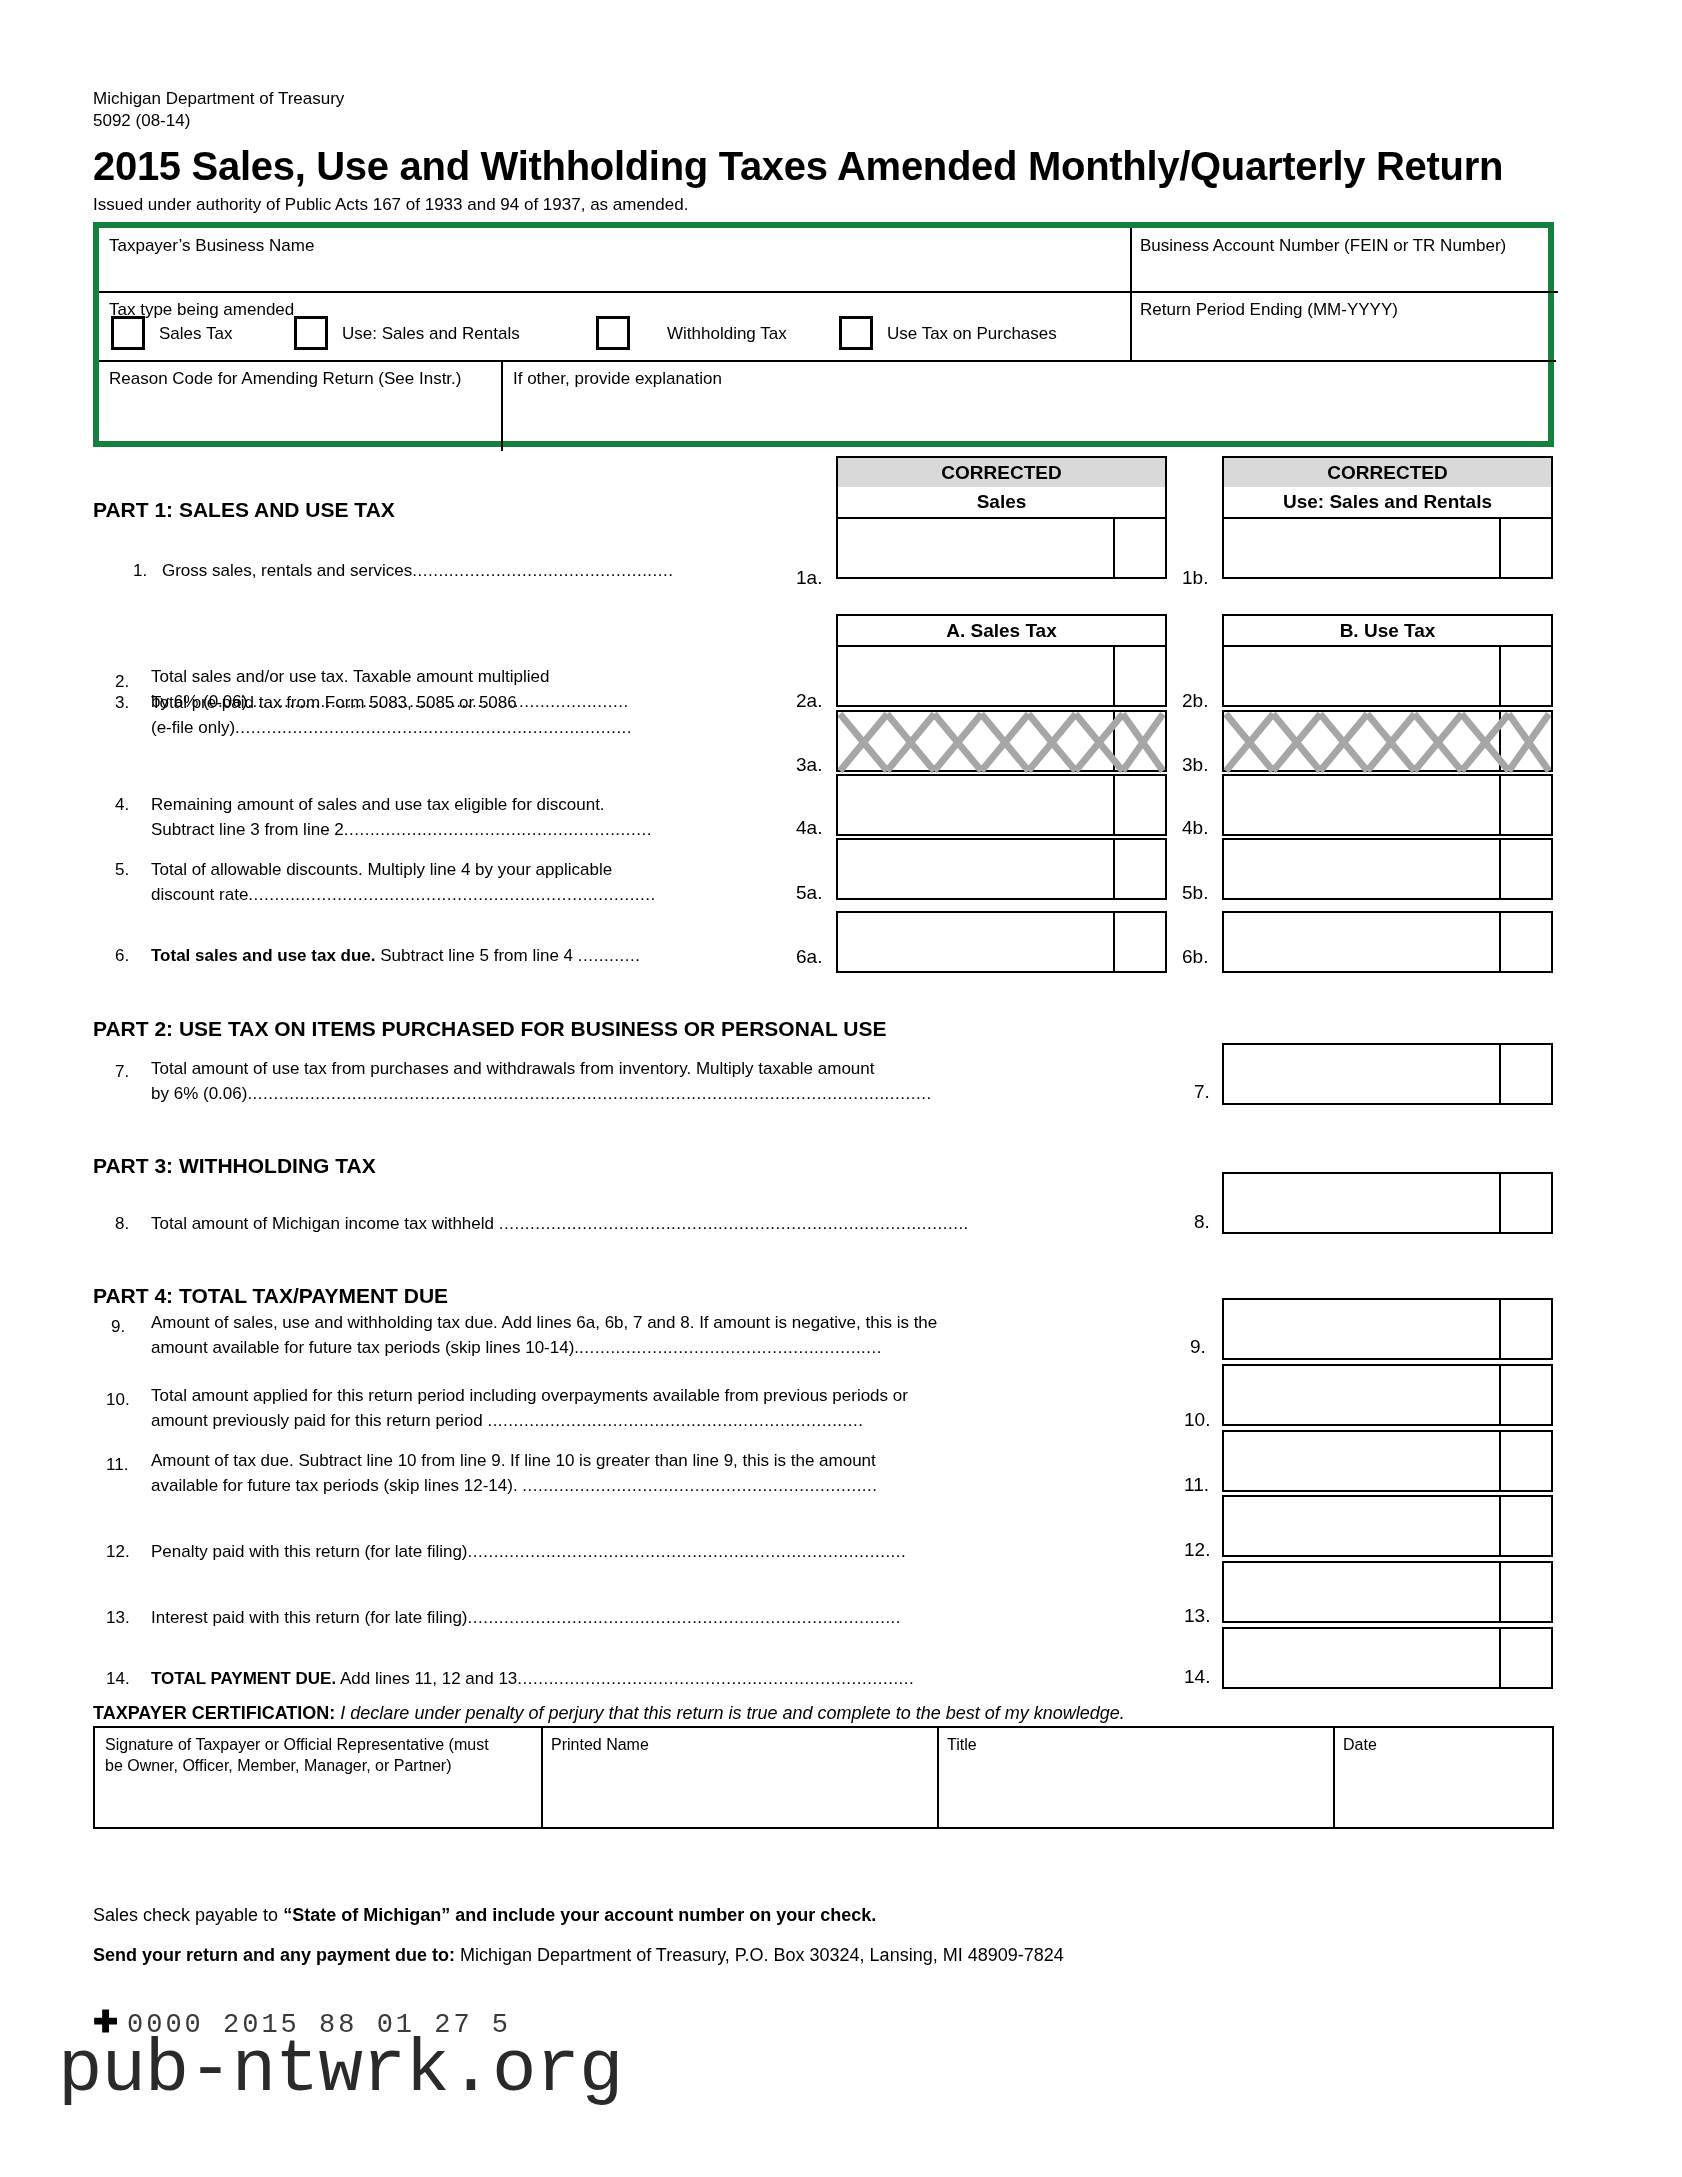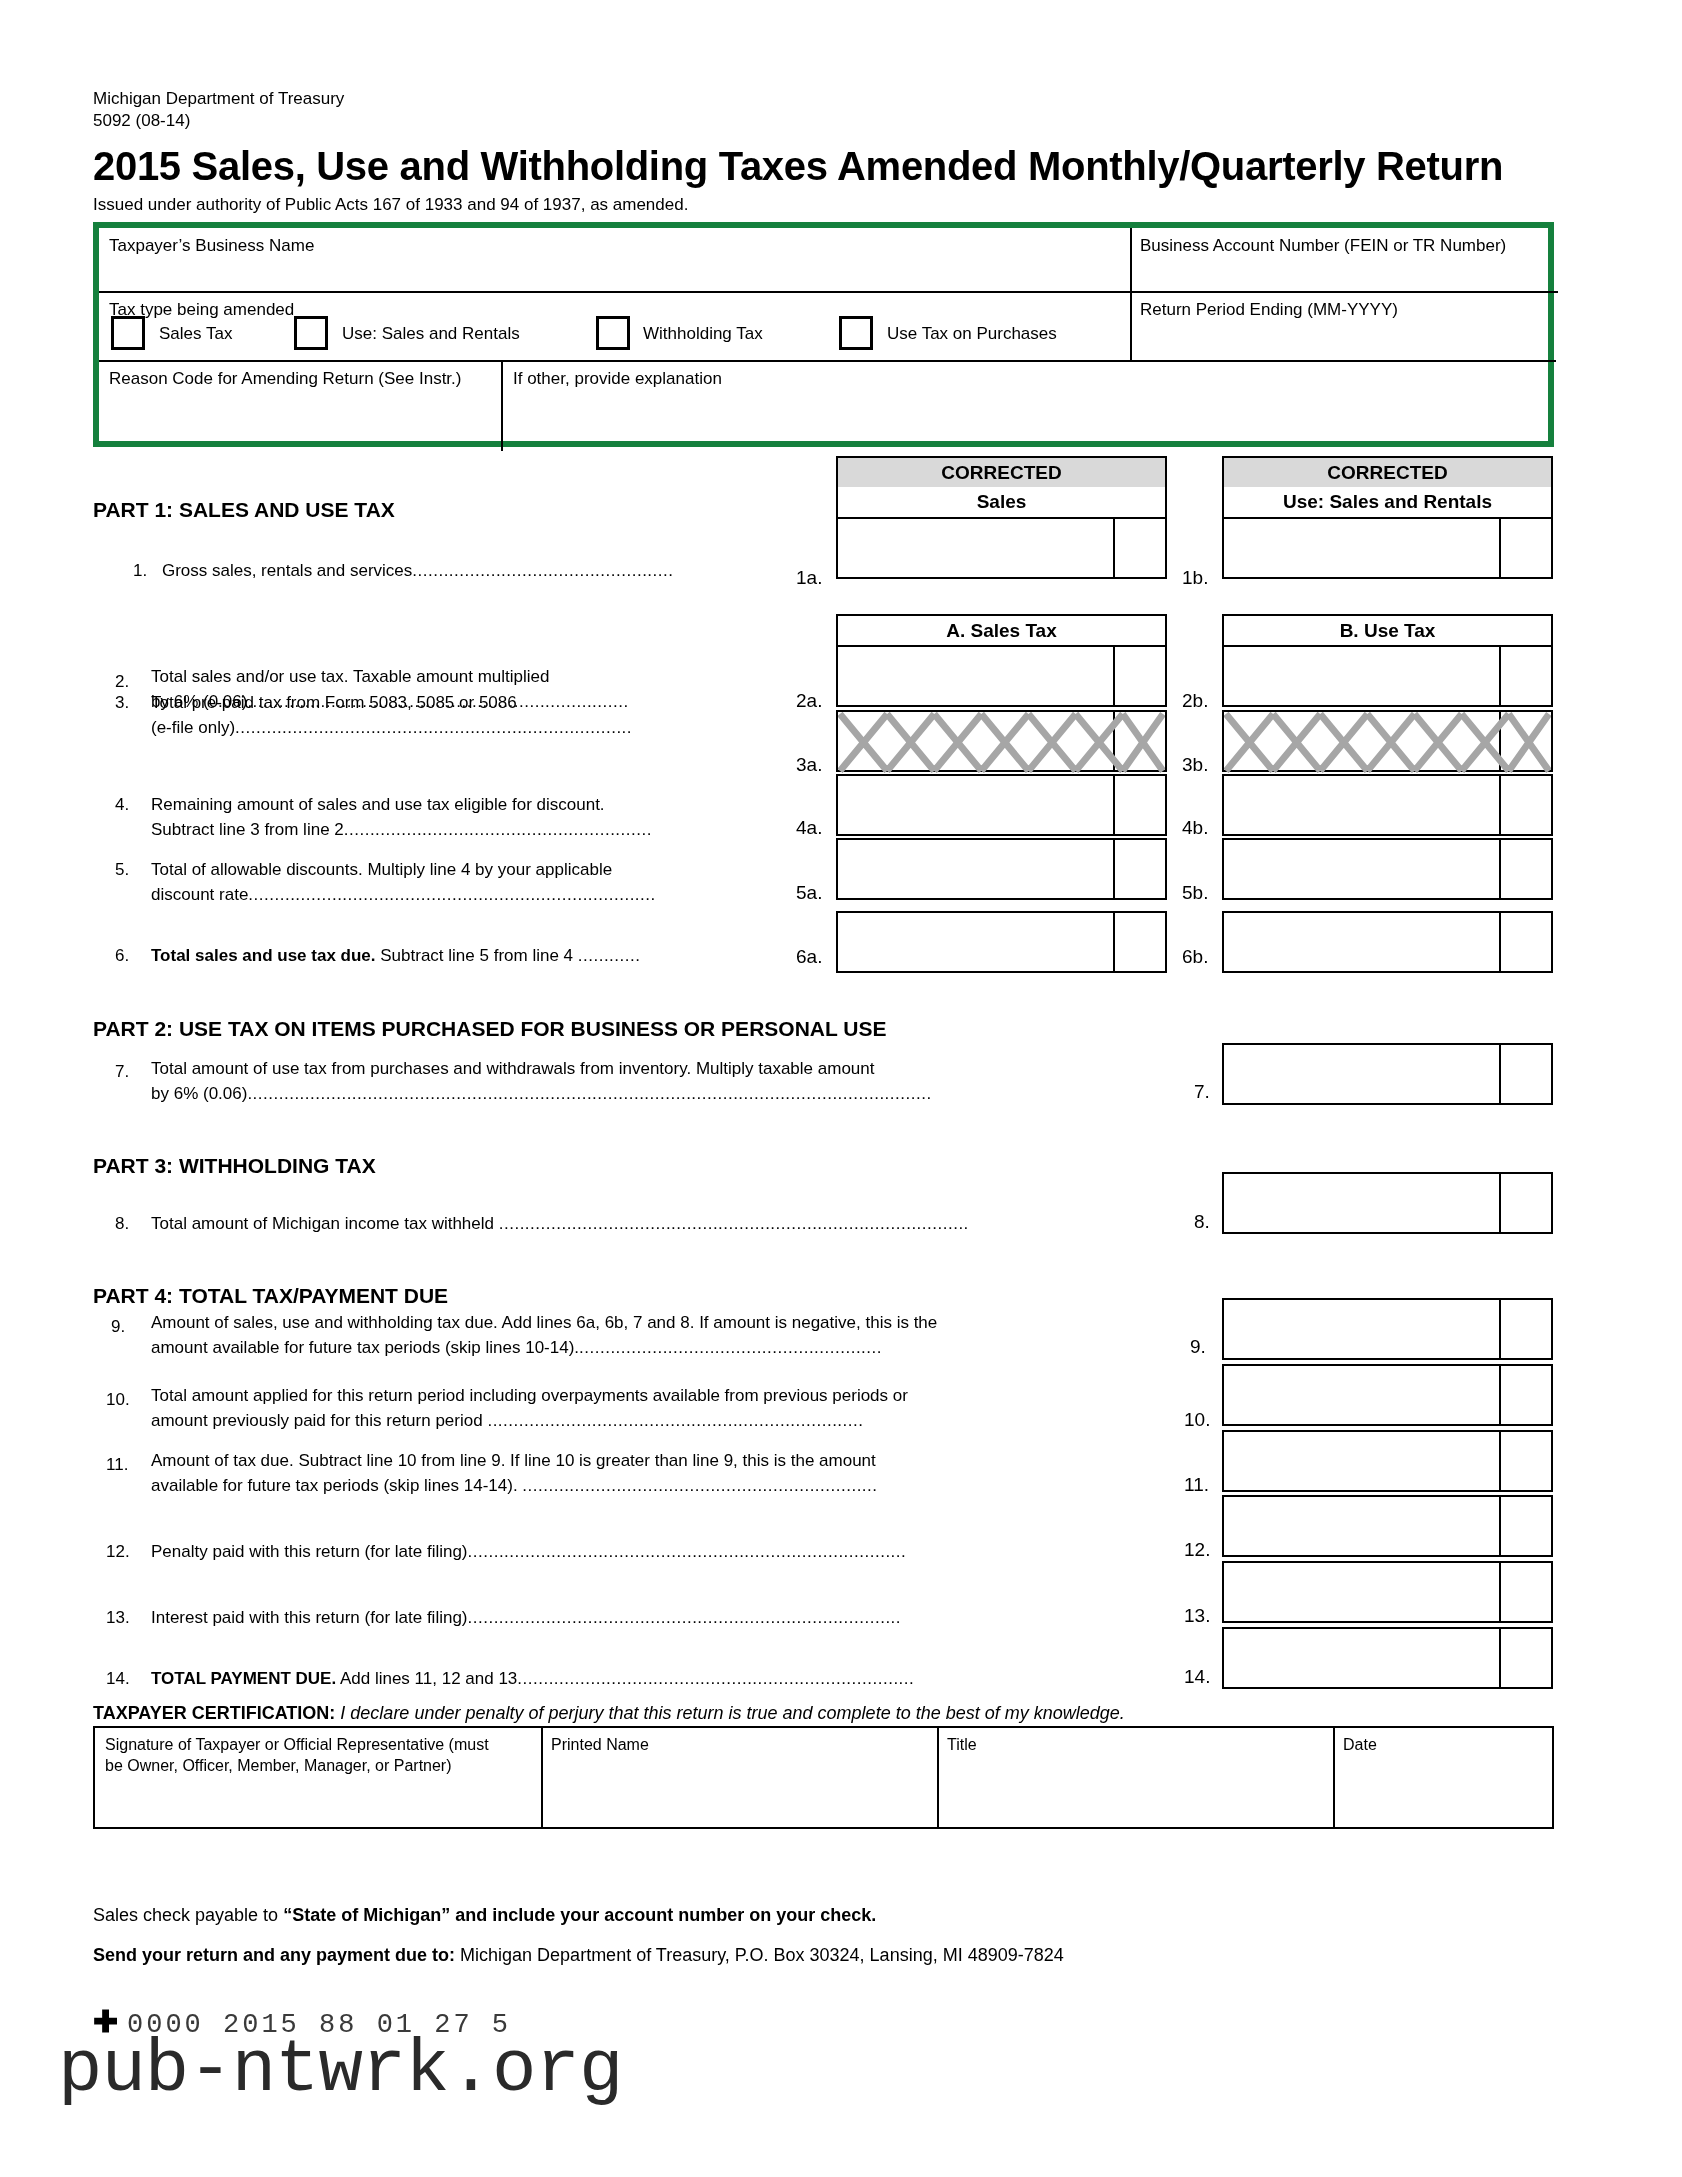--- a/index.html
+++ b/index.html
@@ -153,21 +153,21 @@
     <div class="celllbl" style="left:10px;top:72px;">Tax type being amended</div>
 
     <div class="cbrow" style="top:88px;">
       <div class="cbox" style="left:12px;top:0;"></div>
       <div class="cblabel" style="left:60px;top:8px;">Sales Tax</div>
 
       <div class="cbox" style="left:195px;top:0;"></div>
       <div class="cblabel" style="left:243px;top:8px;">Use: Sales and Rentals</div>
 
       <div class="cbox" style="left:497px;top:0;"></div>
-      <div class="cblabel" style="left:544px;top:8px;">Withholding Tax</div>
+      <div class="cblabel" style="left:568px;top:8px;">Withholding Tax</div>
 
       <div class="cbox" style="left:740px;top:0;"></div>
       <div class="cblabel" style="left:788px;top:8px;">Use Tax on Purchases</div>
     </div>
 
     <div class="celllbl" style="left:1041px;top:72px;">Return Period Ending (MM-YYYY)</div>
     <div style="position:absolute;left:1039px;top:92px;width:408px;height:38px;"></div>
 
     <div class="celllbl" style="left:10px;top:141px;">Reason Code for Amending Return (See Instr.)</div>
     <div style="position:absolute;left:8px;top:163px;width:388px;height:56px;"></div>
@@ -320,21 +320,21 @@
     <div><span>amount previously paid for this return period </span><span class="dots">........................................................................</span></div>
   </div>
   <div class="reflbl" style="left:1184px;top:1409px;">10.</div>
   <div class="amt" style="left:1222px;top:1364px;width:331px;height:62px;">
     <div class="centsline" style="right:50px;"></div>
   </div>
 
   <div class="linetxt" style="left:151px;top:1448px;width:1035px;">
     <span style="position:absolute;left:-45px;top:4px;font-size:17px;">11.</span>
     <div>Amount of tax due. Subtract line 10 from line 9. If line 10 is greater than line 9, this is the amount</div>
-    <div><span>available for future tax periods (skip lines 14-14). </span><span class="dots">....................................................................</span></div>
+    <div><span>available for future tax periods (skip lines 12-14). </span><span class="dots">....................................................................</span></div>
   </div>
   <div class="reflbl" style="left:1184px;top:1474px;">11.</div>
   <div class="amt" style="left:1222px;top:1430px;width:331px;height:62px;">
     <div class="centsline" style="right:50px;"></div>
   </div>
 
   <div class="linetxt" style="left:151px;top:1539px;width:1035px;">
     <span style="position:absolute;left:-45px;top:0;font-size:17px;">12.</span>
     <span>Penalty paid with this return (for late filing)</span><span class="dots">....................................................................................</span>
   </div>

